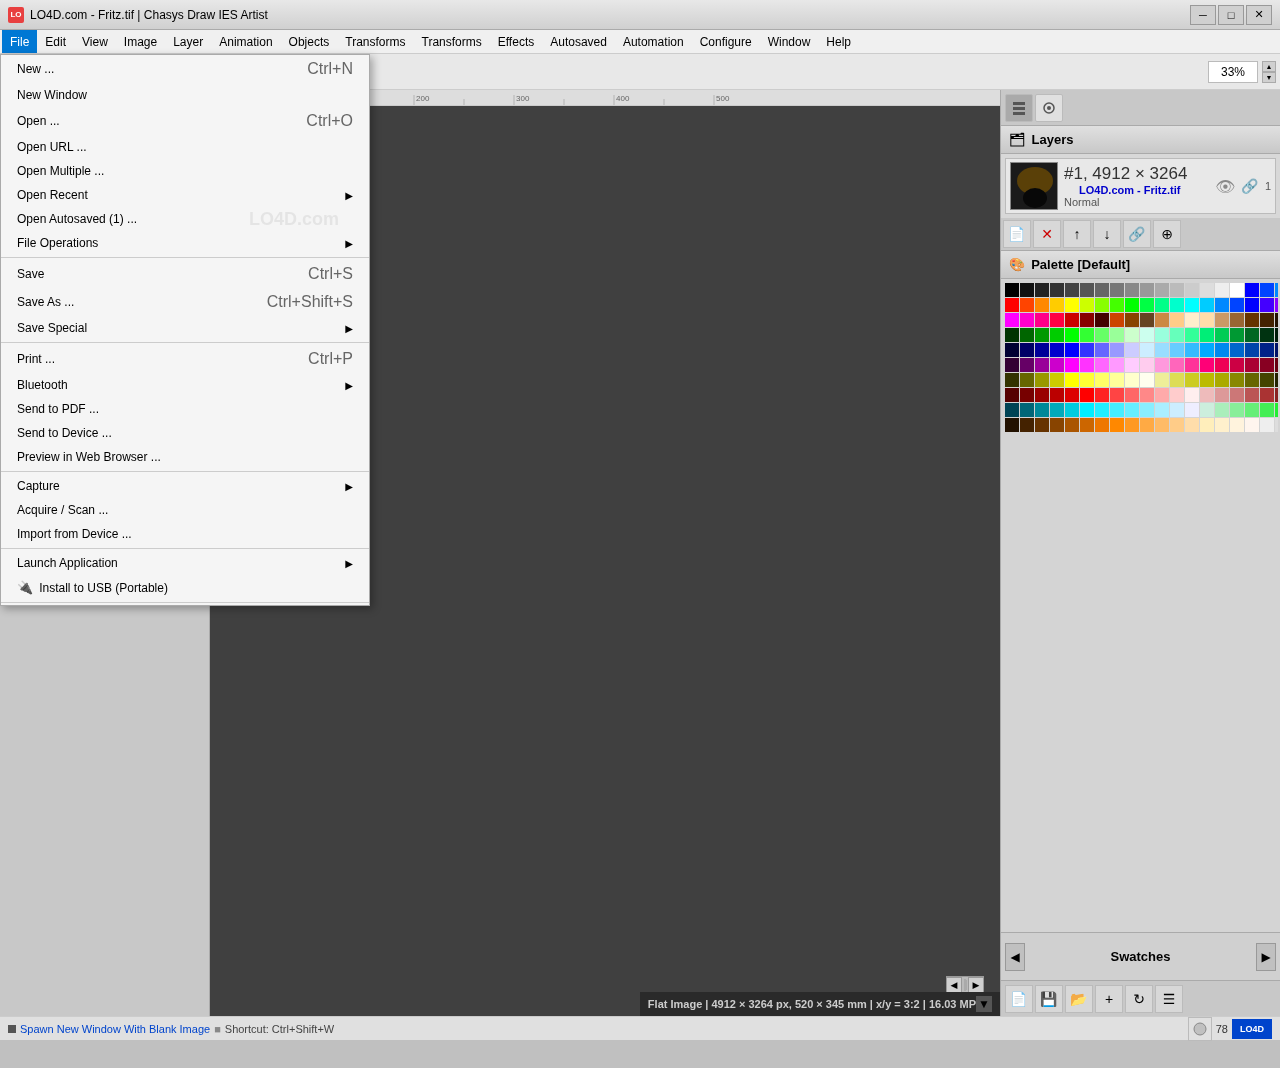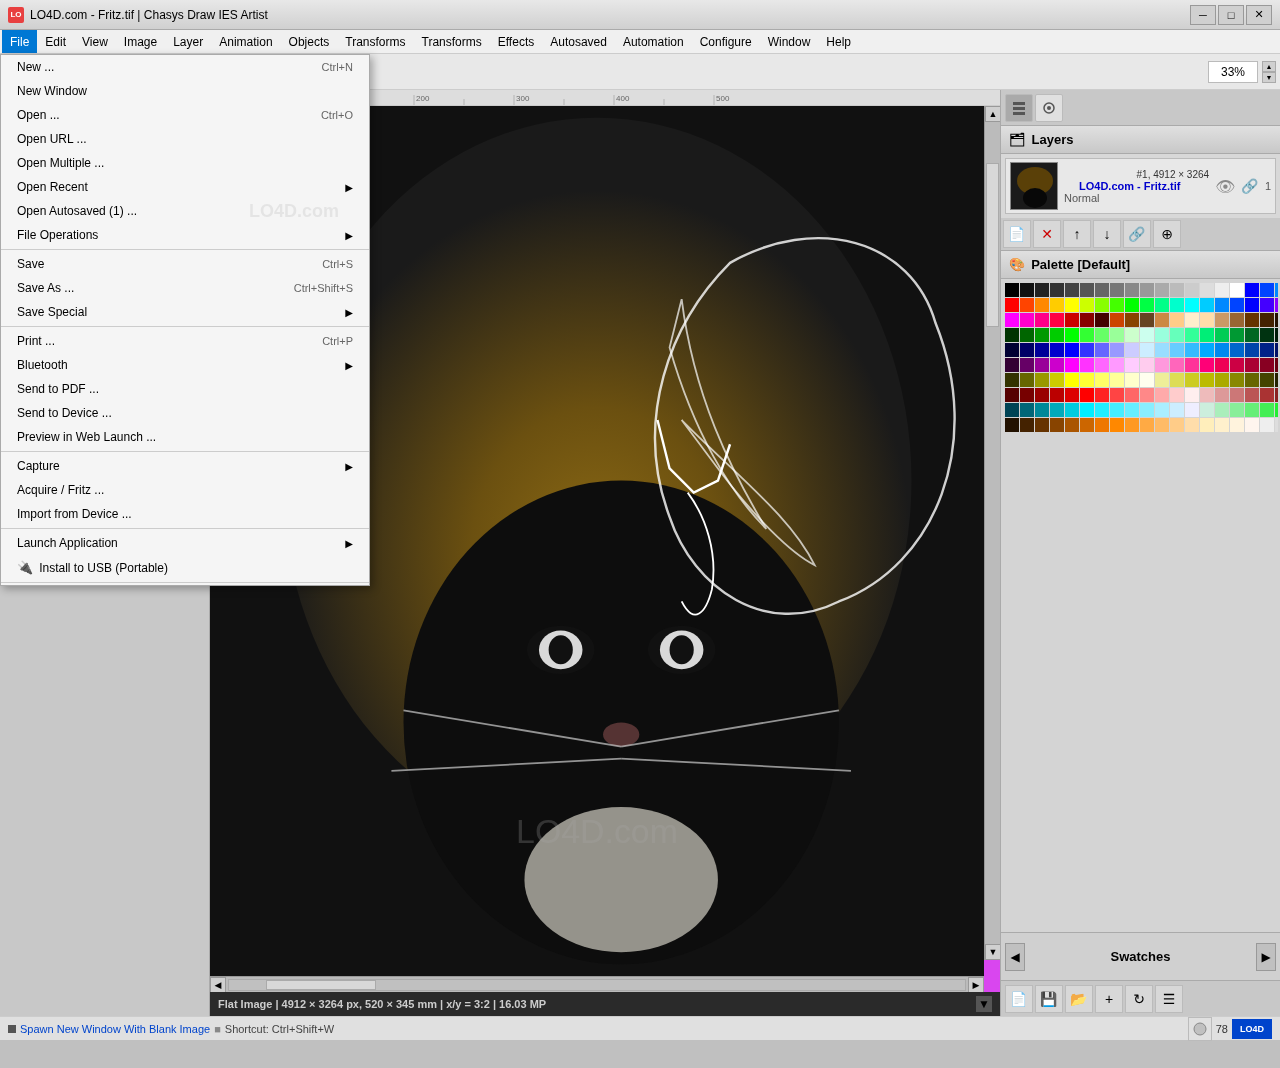--- a/index.html
+++ b/index.html
@@ -321,21 +321,21 @@
       padding: 5px 16px;
       cursor: pointer;
       position: relative;
       justify-content: center;
     }
     .menu-section-item .item-label {
       flex: 1;
     }
     .menu-section-item .item-shortcut {
       color: #666;
-      font-size: 11px;
+      font-size: 16px;
       margin-left: 16px;
     }
     .menu-section-item .item-arrow {
       margin-left: 8px;
       font-size: 10px;
     }
     .menu-separator {
       height: 1px;
       background: #ccc;
       margin: 2px 0;
@@ -508,21 +508,22 @@
       height: calc(1068px - 30px - 24px - 36px - 24px - 28px);
     }
 
     
     #canvas-container {
       flex: 1;
       display: flex;
       flex-direction: column;
       overflow: hidden;
       position: relative;
-      background: #d946ef;
+      background: #404040;
+      align-items: flex-end;
     }
 
     #canvas-inner {
       flex: 1;
       position: relative;
       overflow: hidden;
     }
 
     
     #h-scroll-bar {
@@ -852,21 +853,21 @@
       <div id="layers-content">
         <div id="layer-item">
           <div id="layer-thumb">
             <svg width="48" height="48" viewBox="0 0 48 48">
               <rect width="48" height="48" fill="#1a1a1a"></rect>
               <ellipse cx="24" cy="18" rx="18" ry="14" fill="#5a4008"></ellipse>
               <ellipse cx="24" cy="35" rx="12" ry="10" fill="#080808"></ellipse>
             </svg>
           </div>
           <div id="layer-info">
-            <div style="font-size:10px;color:#333;text-align:right;">#1, 4912 × 3264</div>
+            <div style="font-size:17px;color:#333;">#1, 4912 × 3264</div>
             <div class="layer-name" style="font-size:11px;margin-left:15px;">LO4D.com - Fritz.tif</div>
             <div class="layer-mode">Normal</div>
           </div>
           <div id="layer-eye">👁</div>
           <div style="font-size:14px;color:#888;">🔗</div>
           <div style="font-size:11px;color:#555;">1</div>
         </div>
       </div>
       <div id="layer-actions" style="display:flex;padding:2px;gap:2px;background:#c8c8c8;">
         <div class="layer-action-btn">📄</div>
@@ -1169,29 +1170,29 @@
     <span class="item-label">Bluetooth</span>
     <span class="item-arrow">▶</span>
   </div>
   <div class="menu-section-item">
     <span class="item-label">Send to PDF ...</span>
   </div>
   <div class="menu-section-item">
     <span class="item-label">Send to Device ...</span>
   </div>
   <div class="menu-section-item">
-    <span class="item-label">Preview in Web Launch ...</span>
+    <span class="item-label">Preview in Web Browser ...</span>
   </div>
   <div class="menu-separator"></div>
   <div class="menu-section-item">
     <span class="item-label">Capture</span>
     <span class="item-arrow">▶</span>
   </div>
   <div class="menu-section-item">
-    <span class="item-label">Acquire / Fritz ...</span>
+    <span class="item-label">Acquire / Scan ...</span>
   </div>
   <div class="menu-section-item">
     <span class="item-label">Import from Device ...</span>
   </div>
   <div class="menu-separator"></div>
   <div class="menu-section-item">
     <span class="item-label">Launch Application</span>
     <span class="item-arrow">▶</span>
   </div>
   <div class="menu-section-item">

